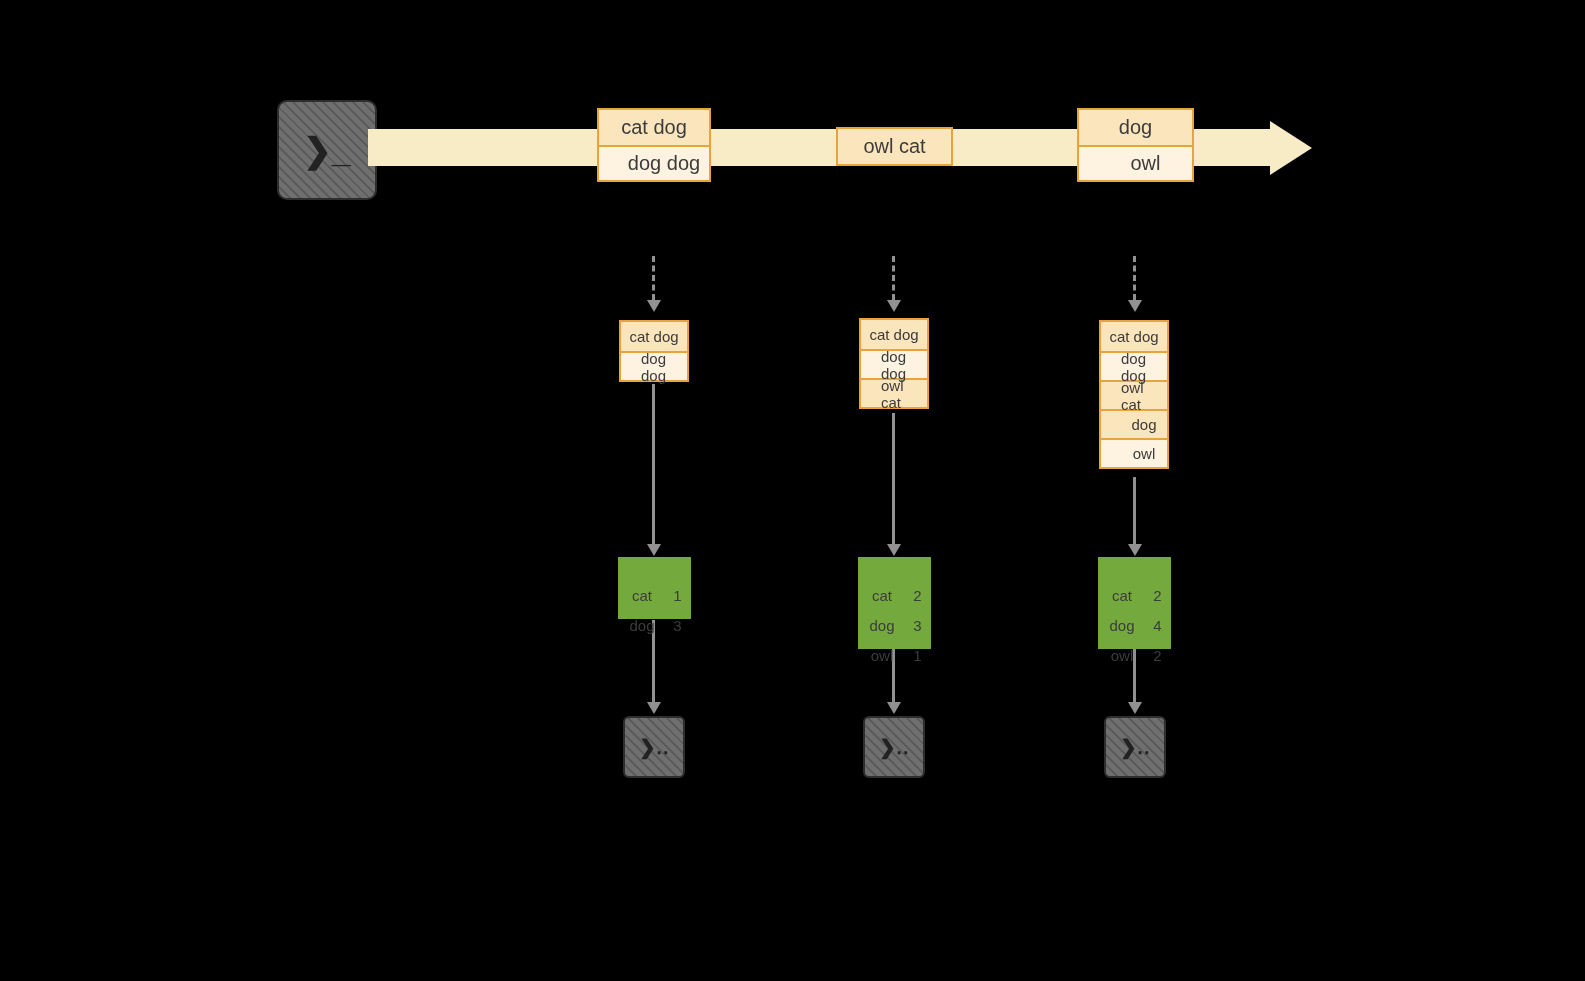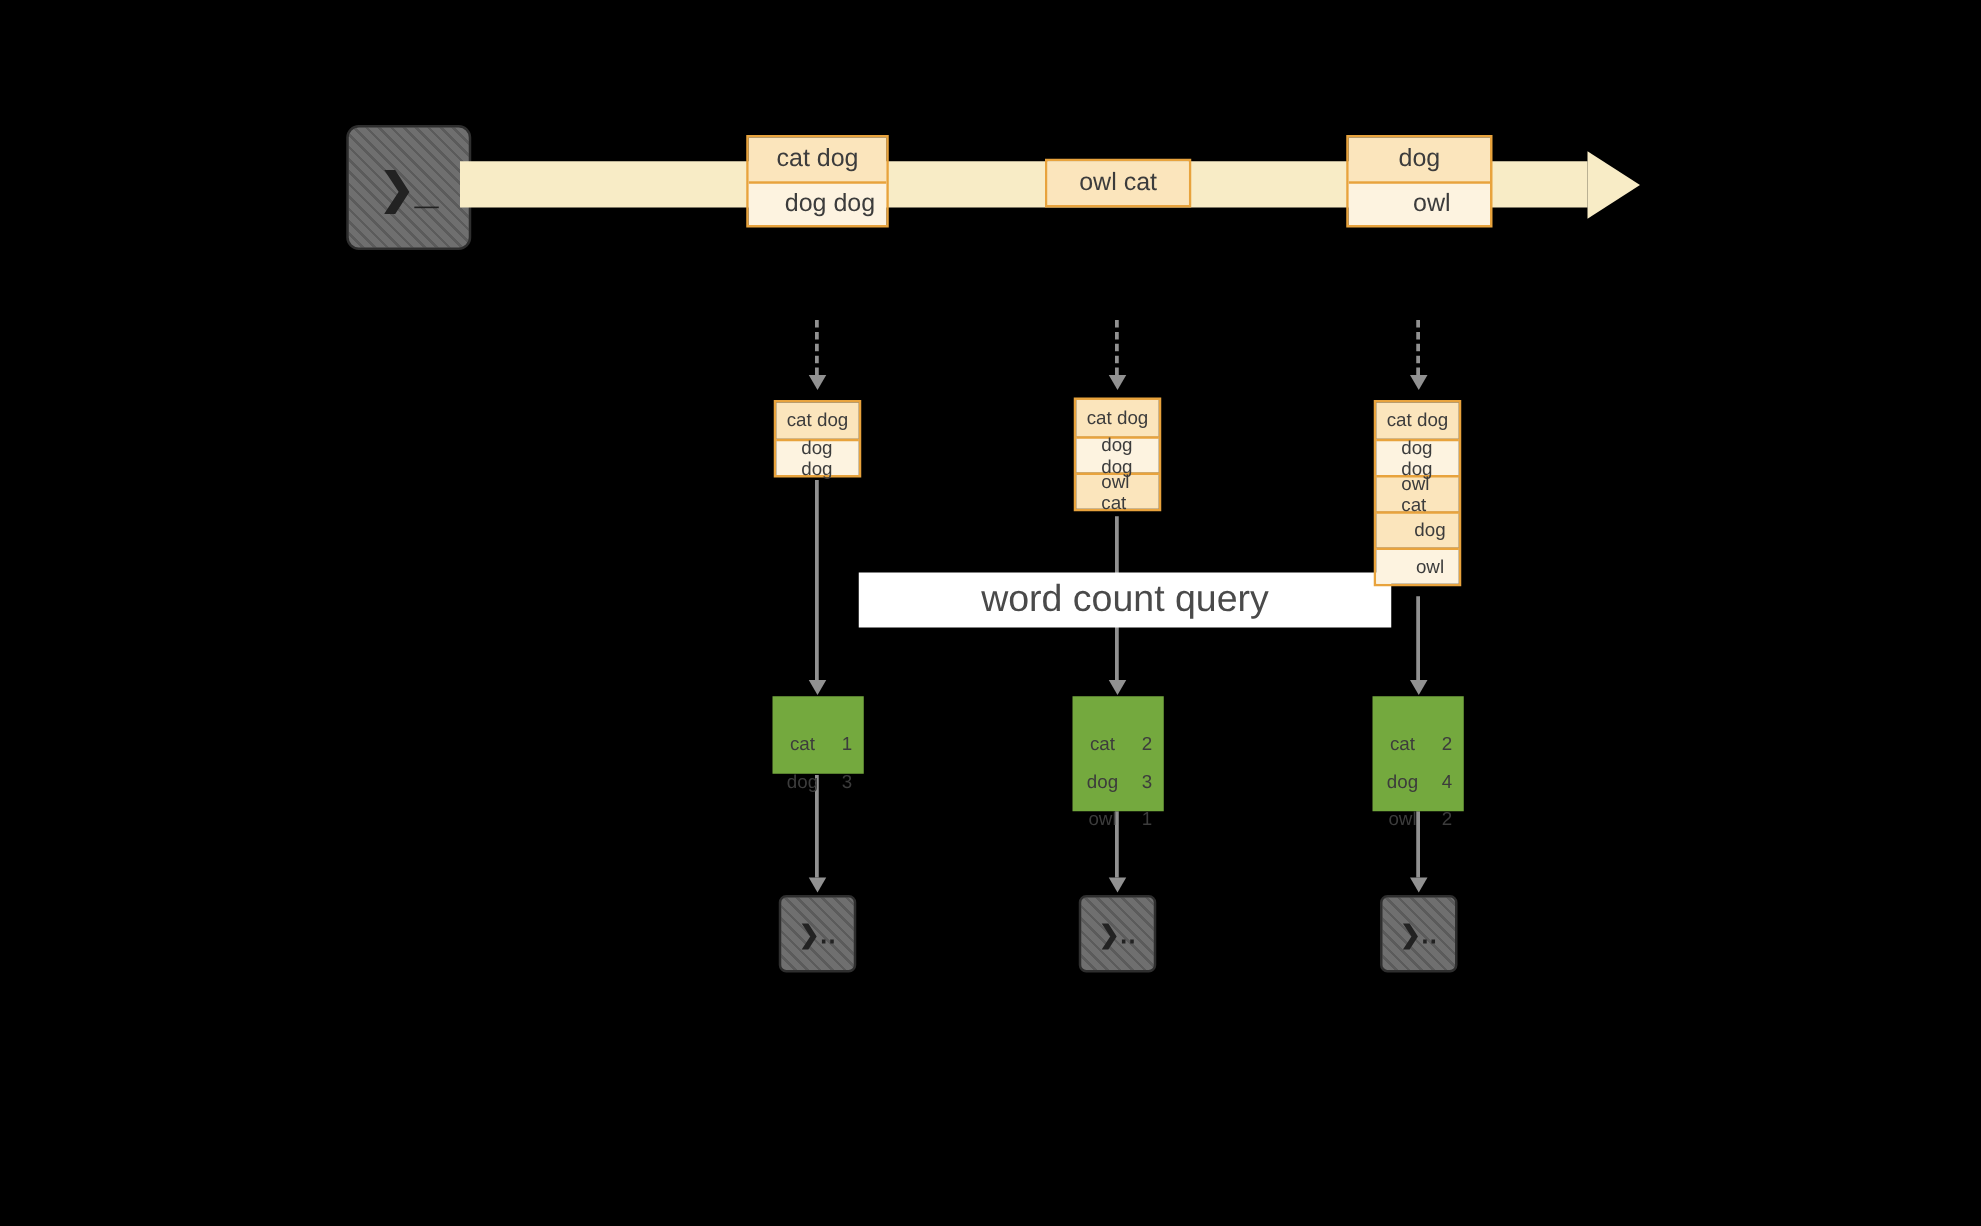--- a/index.html
+++ b/index.html
@@ -100,23 +100,20 @@
     <div class="orow shade-b">owl</div>
   </div>
 
   <div class="abs vline dashed" style="left:652px; top:256px; height:44px;"></div>
   <div class="abs ahead" style="left:647px; top:300px;"></div>
   <div class="abs vline dashed" style="left:892px; top:256px; height:44px;"></div>
   <div class="abs ahead" style="left:887px; top:300px;"></div>
   <div class="abs vline dashed" style="left:1133px; top:256px; height:44px;"></div>
   <div class="abs ahead" style="left:1128px; top:300px;"></div>
 
-  <div class="abs banner" style="left:687px; top:458px; width:426px; height:44px;">
-    <span>word count query</span>
-  </div>
 
   <div class="abs stack" style="left:619px; top:320px; width:70px;">
     <div class="orow shade-a">cat dog</div>
     <div class="orow shade-b">dog dog</div>
   </div>
   <div class="abs vline" style="left:652px; top:384px; height:160px;"></div>
   <div class="abs ahead" style="left:647px; top:544px;"></div>
   <div class="abs gtable" style="left:618px; top:557px;">
     <div class="cell">cat</div>
     <div class="cell">1</div>

